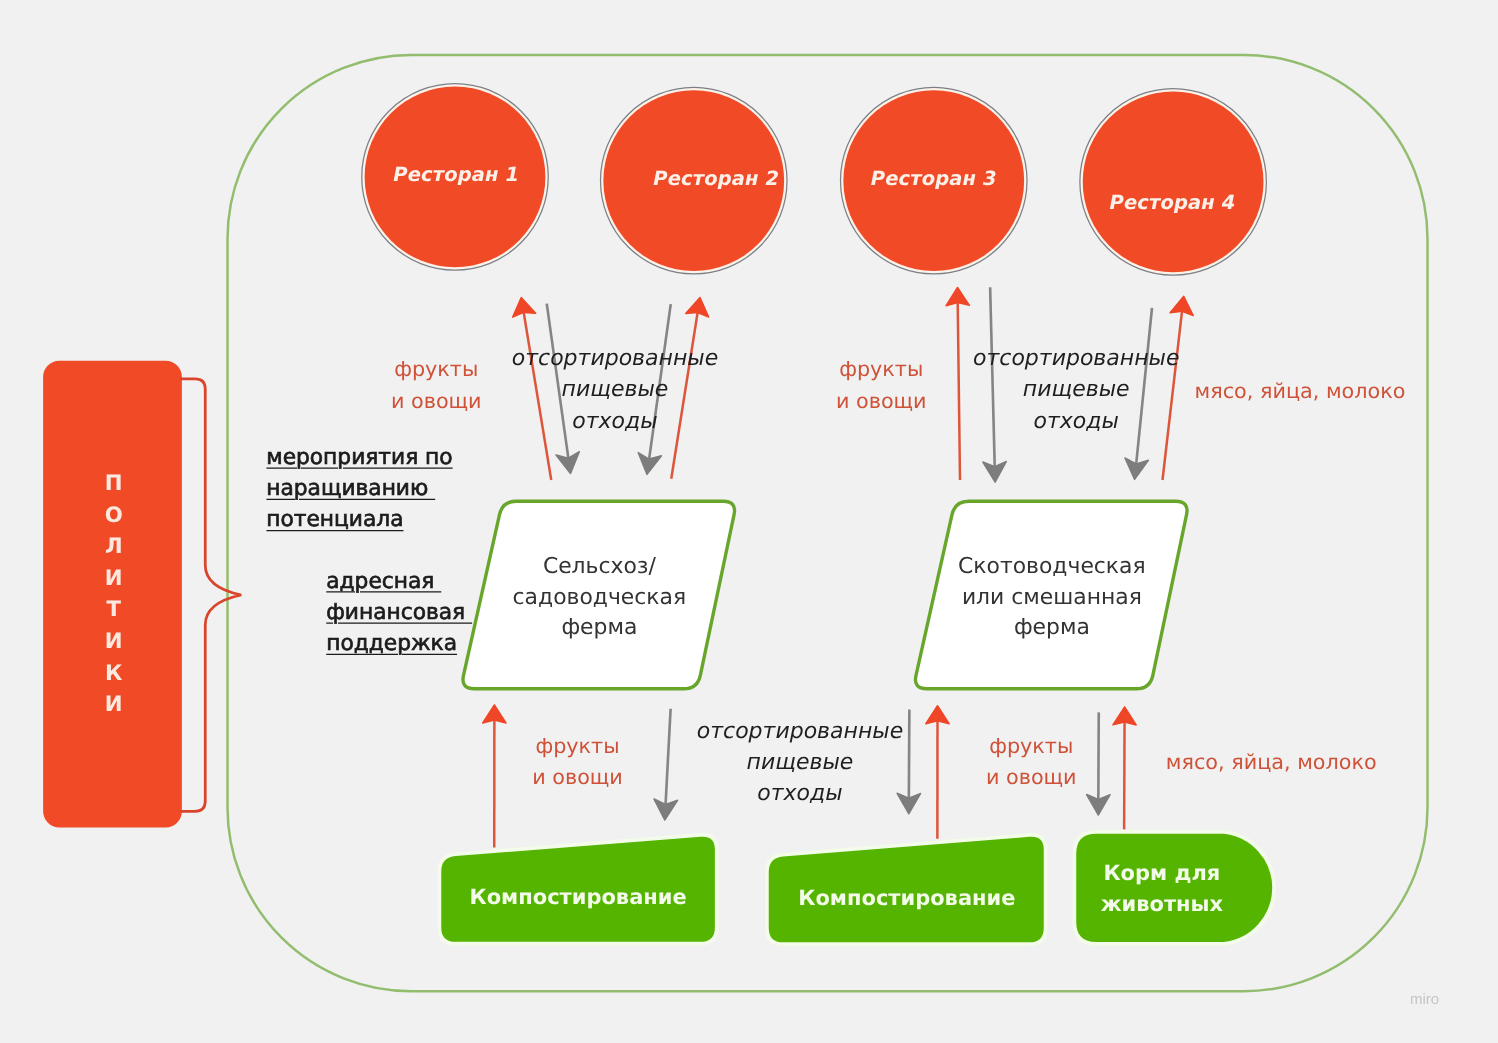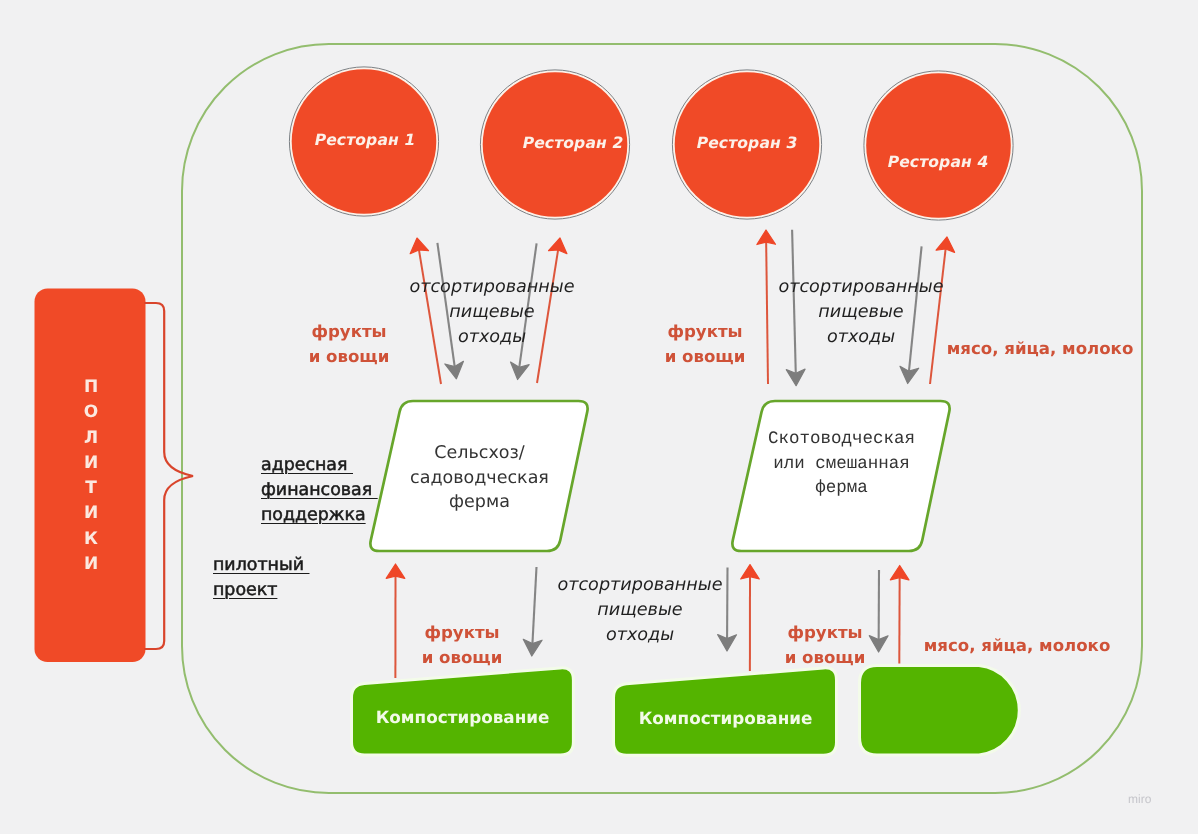--- a/index.html
+++ b/index.html
@@ -12,21 +12,21 @@
        transform:translateZ(0);backface-visibility:hidden;}
   .circle-lbl{font-size:15.6px;font-weight:bold;font-style:italic;color:#fcf1e9;letter-spacing:0.1px;}
   .policies-lbl{color:#fbe9e0;font-size:17px;font-weight:bold;writing-mode:vertical-rl;
                 text-orientation:upright;letter-spacing:5.3px;line-height:1;
                 display:flex;align-items:center;justify-content:center;}
   .policy-item{white-space:pre;font-size:17.4px;color:#1c1c1c;text-align:left;
                line-height:25px;text-decoration:underline;text-underline-offset:3px;
                text-decoration-thickness:1.3px;-webkit-text-stroke:0.55px #1c1c1c;}
   .farm-lbl{font-size:17.5px;color:#333333;line-height:24.5px;}
   .out-lbl{font-size:16.8px;font-weight:bold;color:#f2fae8;line-height:30px;}
-  .flow-red{font-size:16.6px;font-weight:bold;color:#cf5238;line-height:25.1px;margin-top:36px;}
+  .flow-red{font-size:16.6px;font-weight:normal;color:#cf5238;line-height:25.1px;}
   .flow-dark{font-size:17.6px;color:#1f1f1f;line-height:25.2px;font-style:italic;}
   .watermark{font-size:12px;color:#c6c6cb;font-family:"Liberation Sans",sans-serif;}
 </style>
 </head>
 <body>
 
 <div id="board">
 
   <svg class="layer" viewBox="0 0 1198 834">
 
@@ -88,35 +88,38 @@
       </g>
   </svg>
 
   <div class="lbl circle-lbl" style="left:285px;top:131px;width:160px;">Ресторан 1</div>
   <div class="lbl circle-lbl" style="left:493px;top:134px;width:160px;">Ресторан 2</div>
   <div class="lbl circle-lbl" style="left:667px;top:134px;width:160px;text-align:center;">Ресторан 3</div>
   <div class="lbl circle-lbl" style="left:858px;top:135px;width:160px;margin-top:18px;">Ресторан 4</div>
 
   <div class="lbl policies-lbl" style="left:35px;top:292px;width:111px;height:373px;">ПОЛИТИКИ</div>
 
+  <div class="lbl policy-item" style="left:213px;top:354px;">мероприятия по
+наращиванию 
+потенциала</div>
   <div class="lbl policy-item" style="left:213px;top:453px;margin-left:48px;">адресная 
 финансовая 
 поддержка</div>
-  <div class="lbl policy-item" style="left:213px;top:553px;">пилотный 
-проект</div>
 
   <div class="lbl farm-lbl" style="left:397px;top:441px;width:165px;text-align:center;">Сельсхоз/
 садоводческая
 ферма</div>
-  <div class="lbl farm-lbl" style="left:759px;top:427px;width:165px;font-family:Liberation Mono, monospace;">Скотоводческая
+  <div class="lbl farm-lbl" style="left:759px;top:441px;width:165px;">Скотоводческая
 или смешанная
 ферма</div>
 
   <div class="lbl out-lbl" style="left:352px;top:702px;width:221px;">Компостирование</div>
   <div class="lbl out-lbl" style="left:613px;top:703px;width:225px;">Компостирование</div>
+  <div class="lbl out-lbl" style="left:859px;top:686px;width:141px;line-height:24.8px;">Корм для
+животных</div>
 
   <div class="lbl flow-red" style="left:289px;top:283px;width:120px;">фрукты
 и овощи</div>
   <div class="lbl flow-dark" style="left:407px;top:275px;width:170px;">отсортированные
 пищевые
 отходы</div>
   <div class="lbl flow-red" style="left:645px;top:283px;width:120px;">фрукты
 и овощи</div>
   <div class="lbl flow-dark" style="left:776px;top:275px;width:170px;">отсортированные
 пищевые

